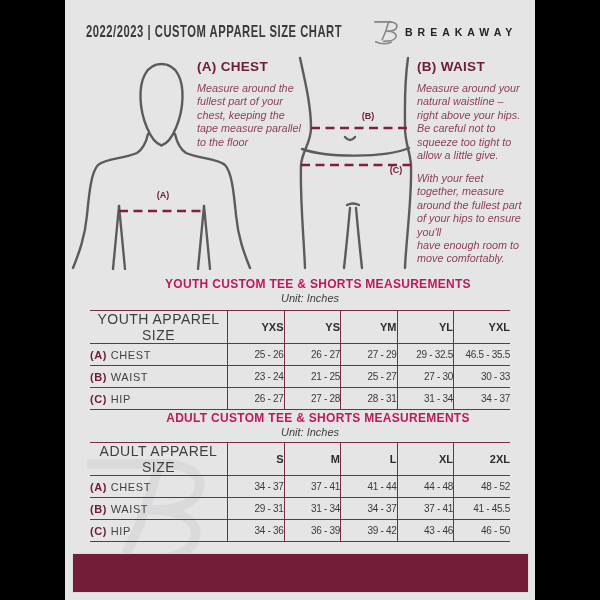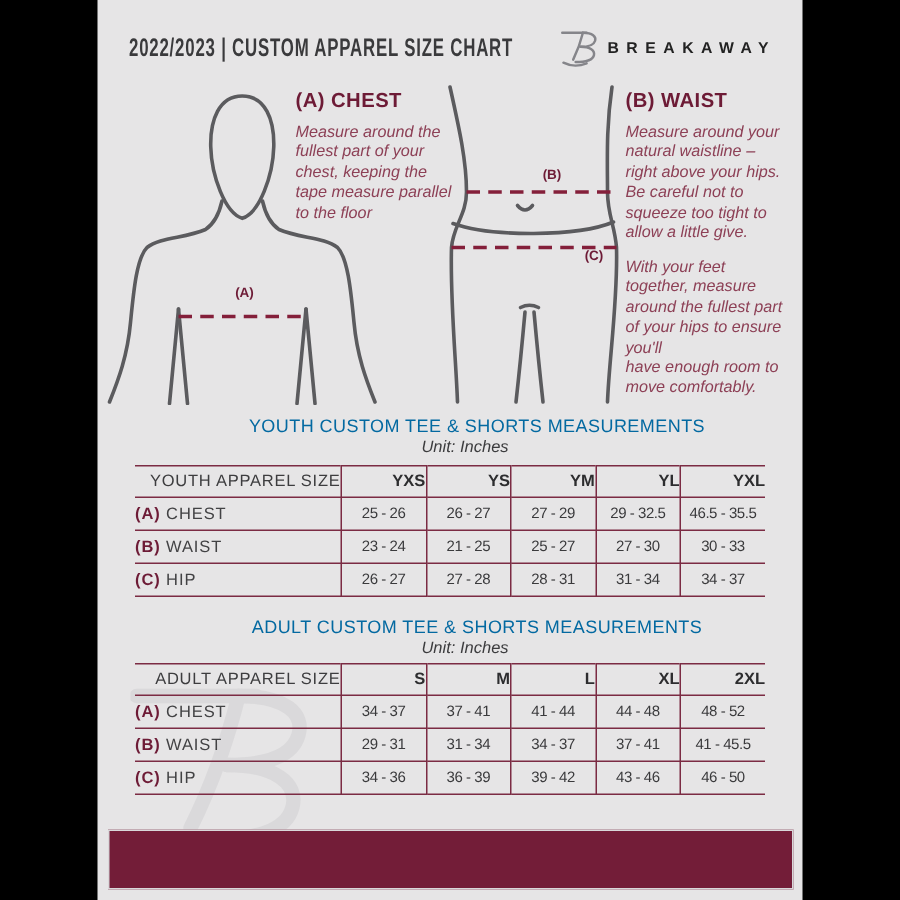--- a/index.html
+++ b/index.html
@@ -21,36 +21,36 @@
   .diagram-label{position:absolute;width:24px;text-align:center;font-size:9px;font-weight:700;color:#6d1b36;}
 
   
   .instr{position:absolute;width:122px;}
   .instr-head{font-size:13.5px;font-weight:700;color:#6d1b36;letter-spacing:0.3px;}
   .instr-body{margin-top:8px;font-size:10.8px;line-height:13.4px;font-style:italic;
               color:#8d4056;white-space:pre-line;}
 
   
   .sec-title{position:absolute;left:0;width:470px;text-align:center;}
-  .sec-title .t1{font-size:12px;font-weight:400;color:#0369a1;letter-spacing:0.3px;line-height:13px;margin-left:36px;}
+  .sec-title .t1{font-size:12px;font-weight:700;color:#be185d;letter-spacing:0.3px;line-height:13px;margin-left:36px;}
   .sec-title .t2{font-size:11px;font-style:italic;color:#3c3c3e;line-height:13px;margin-top:1px;margin-left:20px;}
 
   
   table.size{position:absolute;left:25px;width:420px;border-collapse:collapse;table-layout:fixed;
              border-top:1.6px solid #7b2b43;}
   table.size tr{height:22px;}
   table.size tr.hdr{height:21px;}
   table.size th,table.size td{padding:0;border-bottom:1.6px solid #7b2b43;vertical-align:middle;}
   table.size th:not(:last-child),table.size td:not(:last-child){border-right:1.3px solid #7b2b43;}
   .col-label{width:137px;}
   th.size-name{font-size:11px;font-weight:700;color:#2d2d2f;text-align:right;}
-  th.apparel{font-size:11px;font-weight:400;color:#3d3d3f;letter-spacing:0.5px;text-align:right;padding-left:13px;}
+  th.apparel{font-size:14px;font-weight:400;color:#3d3d3f;letter-spacing:0.5px;text-align:center;padding-left:13px;}
   td.rowlab{font-size:11px;color:#424244;letter-spacing:0.6px;text-align:left;padding-left:13px;white-space:nowrap;}
   td.rowlab .pfx{font-weight:700;color:#6d1b36;}
-  td.val{font-size:10px;letter-spacing:-0.3px;color:#3a3a3c;text-align:center;white-space:nowrap;}
+  td.val{font-size:10px;letter-spacing:-0.3px;color:#3a3a3c;text-align:right;white-space:nowrap;}
 
   
   .watermark{position:absolute;left:22px;top:432px;opacity:0.09;}
   .footer-bar{position:absolute;left:7px;top:553px;width:457px;height:40px;background:#731d38;
               border:1.5px solid #d9d8da;box-sizing:border-box;}
   .logo-stroke{fill:none;stroke:#85858a;stroke-width:2;stroke-linecap:round;}
   .wm-stroke{fill:none;stroke:#6a6a72;stroke-width:2.4;stroke-linecap:round;}
 </style>
 </head>
 <body>

